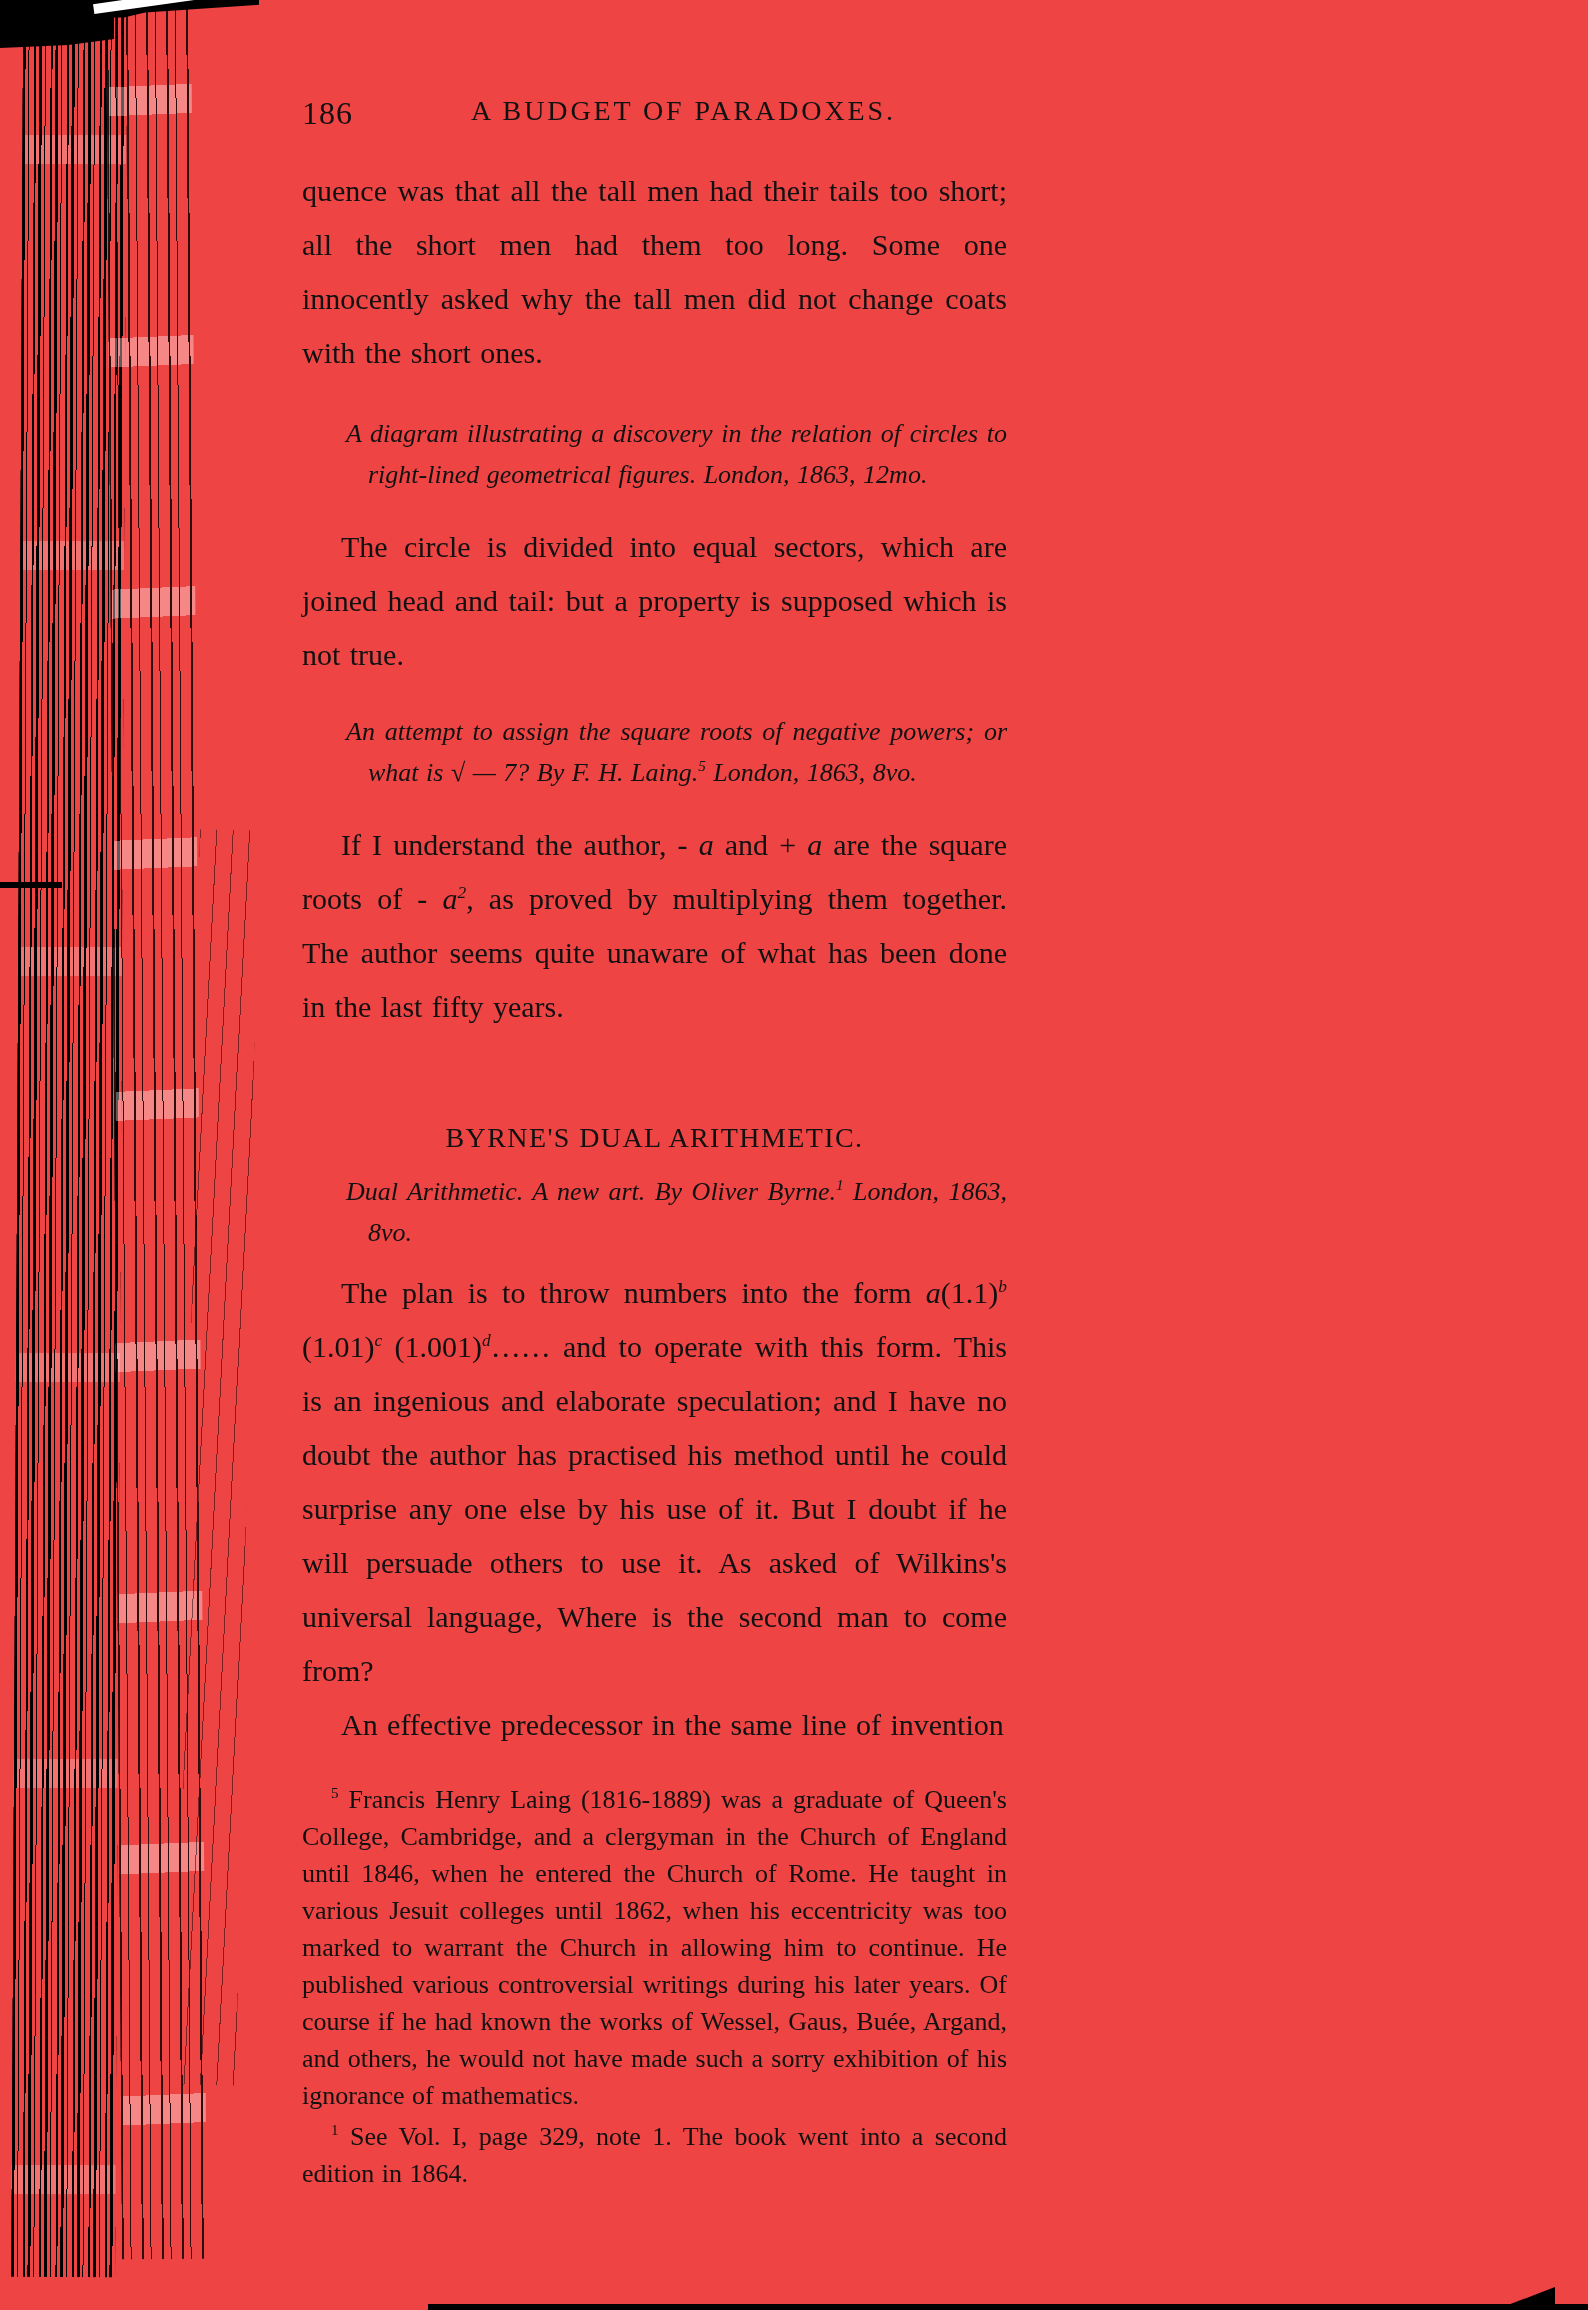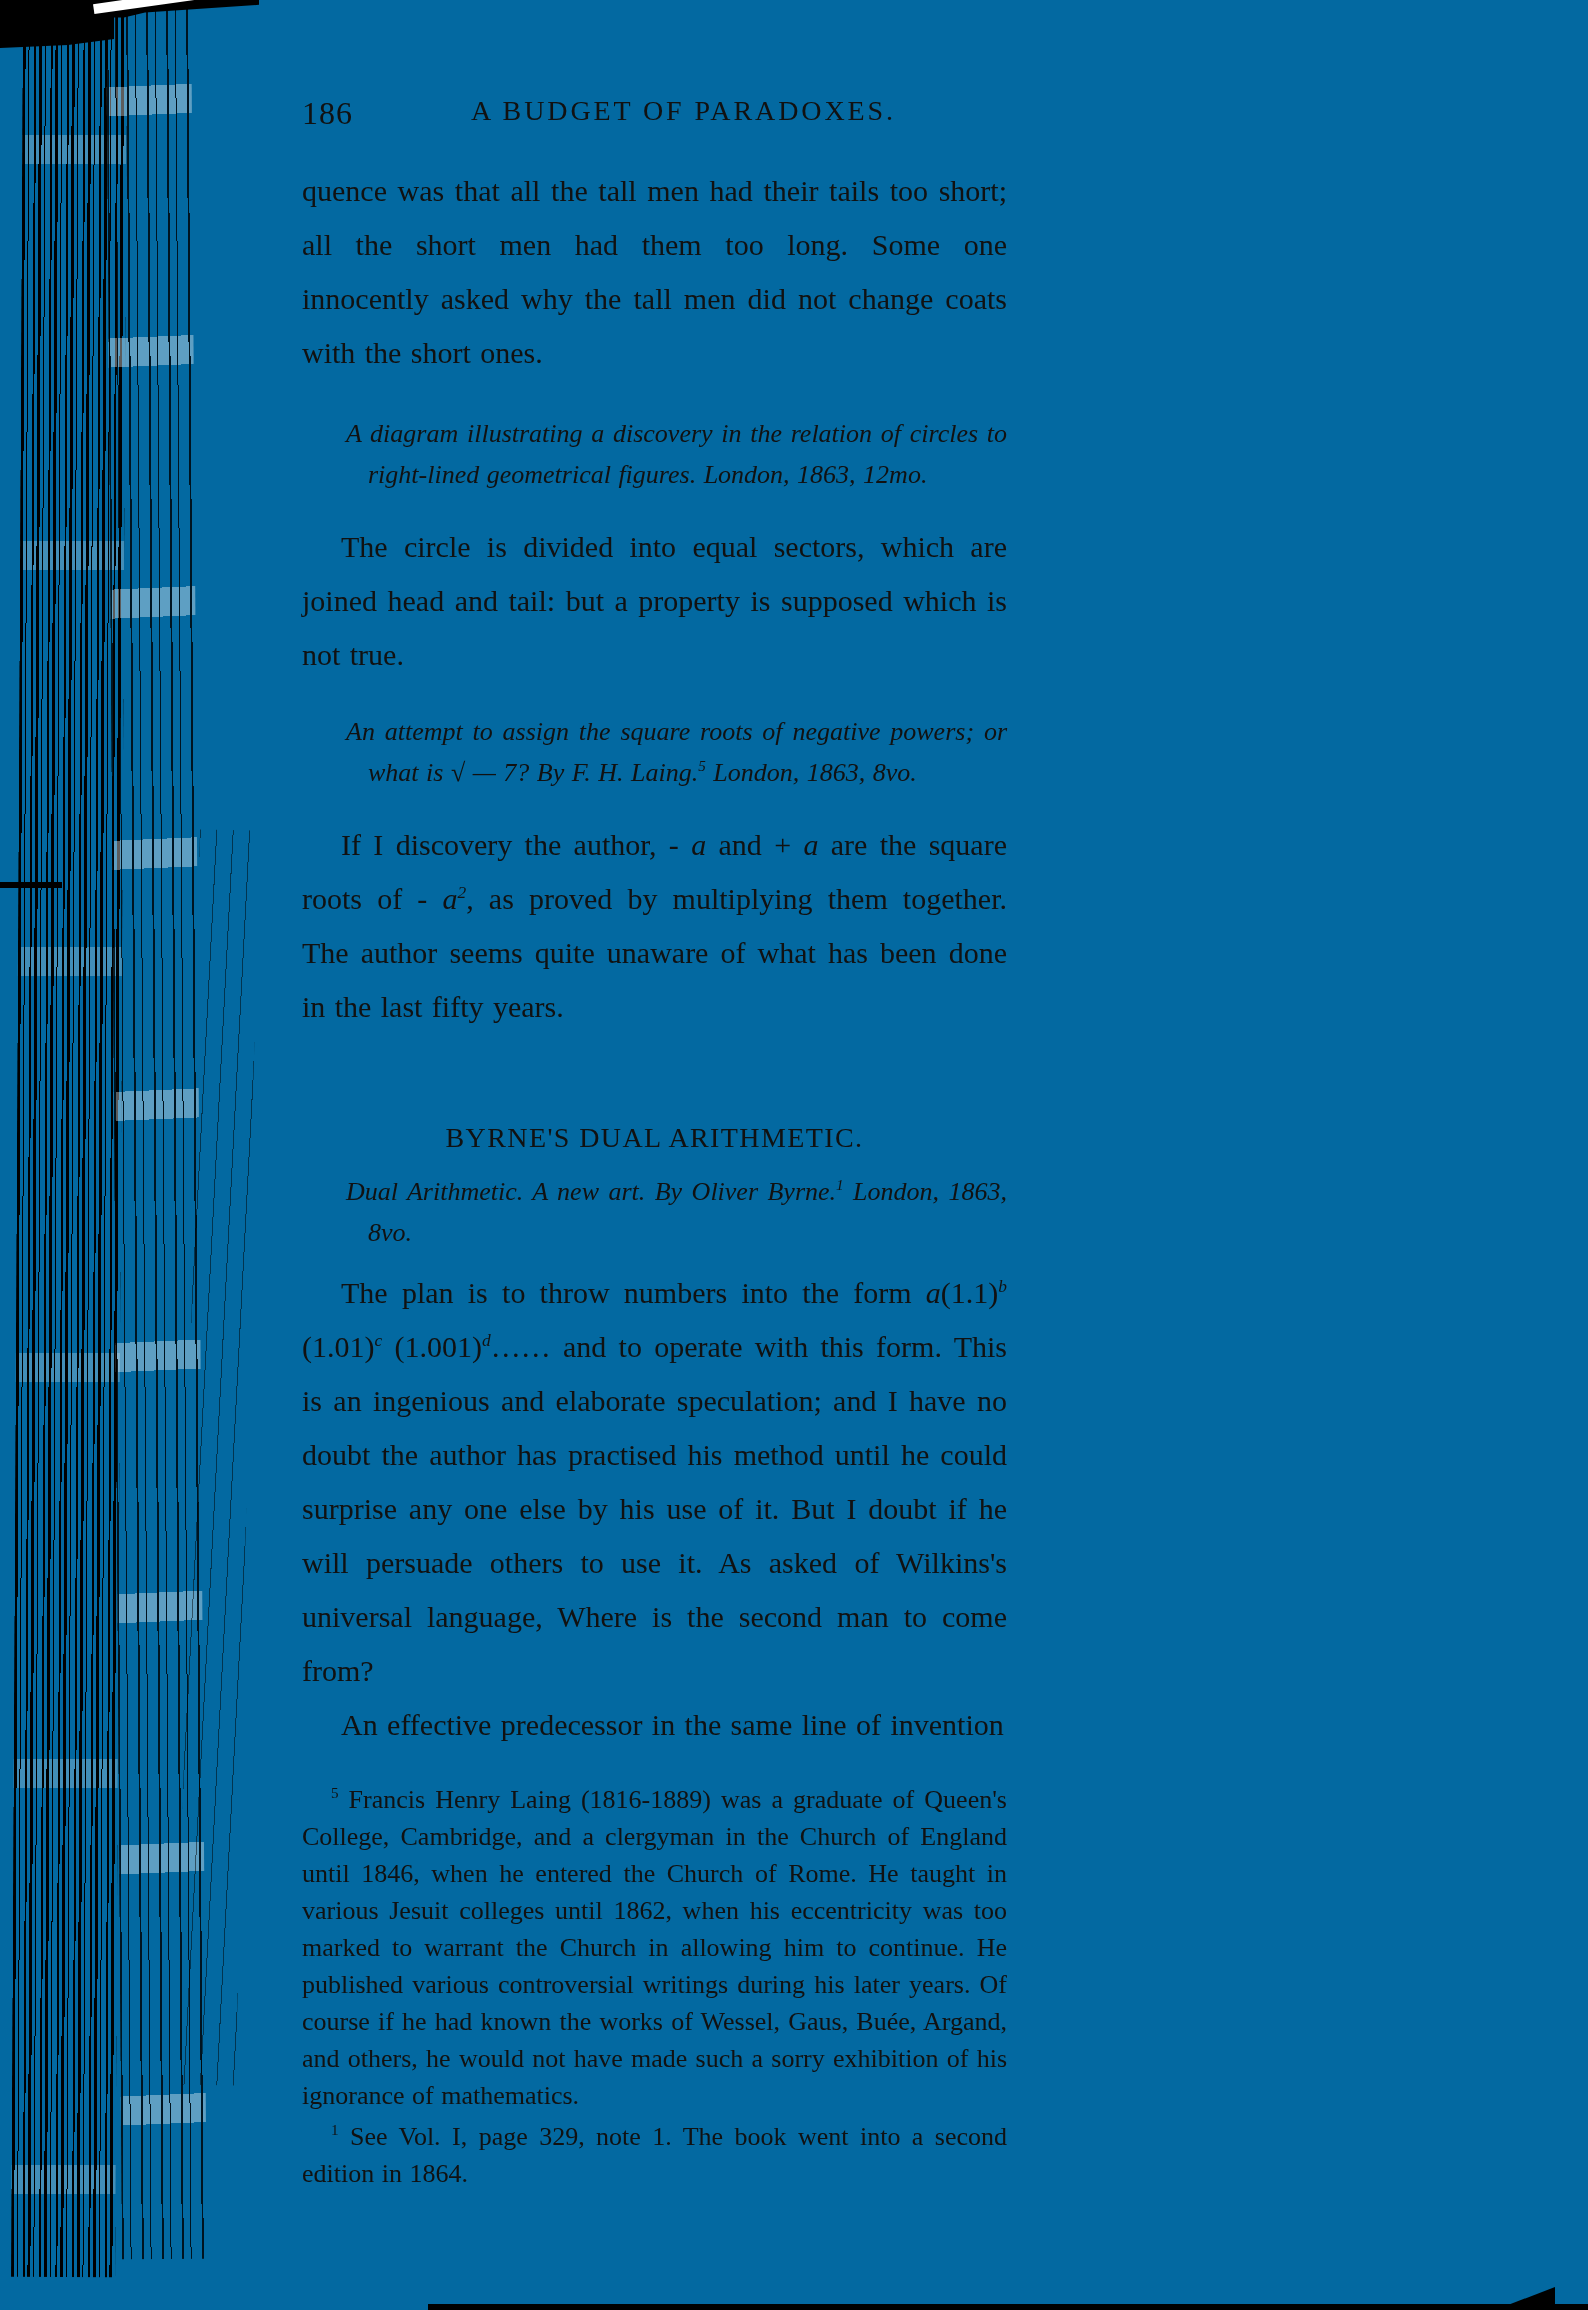--- a/index.html
+++ b/index.html
@@ -1,19 +1,19 @@
 <!DOCTYPE html>
 <html><head>
 <meta charset="utf-8">
 <style>
   html,body{margin:0;padding:0;background:#888;}
   .page{
     position:relative;
     width:1588px;height:2310px;
-    background:#0369a1;
+    background:#ef4444;
     overflow:hidden;
     font-family:"Liberation Serif", serif;
     color:#111;
   }
 
   
   .gutter-core{
     position:absolute;left:17.4px;top:0;width:104px;height:2277px;
     background:
       repeating-linear-gradient(90deg,#000 0 2.9px,transparent 2.9px 5.8px,#000 5.8px 6.8px,transparent 6.8px 11.6px,#000 11.6px 13.5px,transparent 13.5px 16.4px),
@@ -106,21 +106,21 @@
     </div>
 
     <div class="p m-p1">quence was that all the tall men had their tails too short; all the short men had them too long.  Some one innocently asked why the tall men did not change coats with the short ones.</div>
 
     <div class="cite m-c1">A diagram illustrating a discovery in the relation of circles to right-lined geometrical figures.  London, 1863, 12mo.</div>
 
     <div class="p indent m-p2">The circle is divided into equal sectors, which are joined head and tail: but a property is supposed which is not true.</div>
 
     <div class="cite m-c2"><span>An attempt to assign the square roots of negative powers; or what is √ — 7?  By F. H. Laing.</span><span class="sup">5</span><span>  London, 1863, 8vo.</span></div>
 
-    <div class="p indent m-p3"><span>If I discovery the author, - </span><span class="var">a</span><span> and + </span><span class="var">a</span><span> are the square roots of - </span><span class="var">a</span><span class="sup var">2</span><span>, as proved by multiplying them together.  The author seems quite unaware of what has been done in the last fifty years.</span></div>
+    <div class="p indent m-p3"><span>If I understand the author, - </span><span class="var">a</span><span> and + </span><span class="var">a</span><span> are the square roots of - </span><span class="var">a</span><span class="sup var">2</span><span>, as proved by multiplying them together.  The author seems quite unaware of what has been done in the last fifty years.</span></div>
 
     <div class="heading m-h">BYRNE'S DUAL ARITHMETIC.</div>
 
     <div class="cite m-c3"><span>Dual Arithmetic.  A new art.  By Oliver Byrne.</span><span class="sup">1</span><span>  London, 1863, 8vo.</span></div>
 
     <div class="p indent m-p4"><span>The plan is to throw numbers into the form </span><span class="var">a</span><span>(1.1)</span><span class="sup var">b</span><span> (1.01)</span><span class="sup var">c</span><span> (1.001)</span><span class="sup var">d</span><span>…… and to operate with this form.  This is an ingenious and elaborate speculation; and I have no doubt the author has practised his method until he could surprise any one else by his use of it.  But I doubt if he will persuade others to use it.  As asked of Wilkins's universal language, Where is the second man to come from?</span></div>
 
     <div class="p indent">An effective predecessor in the same line of invention</div>
 
     <div class="fn m-f5"><span class="sup">5</span><span> Francis Henry Laing (1816-1889)  was a graduate of Queen's College, Cambridge, and a clergyman in the Church of England until 1846, when he entered the Church of Rome.  He taught in various Jesuit colleges until 1862, when his eccentricity was too marked to warrant the Church in allowing him to continue.  He published various controversial writings during his later years.  Of course if he had known the works of Wessel, Gaus, Buée, Argand, and others, he would not have made such a sorry exhibition of his ignorance of mathematics.</span></div>

